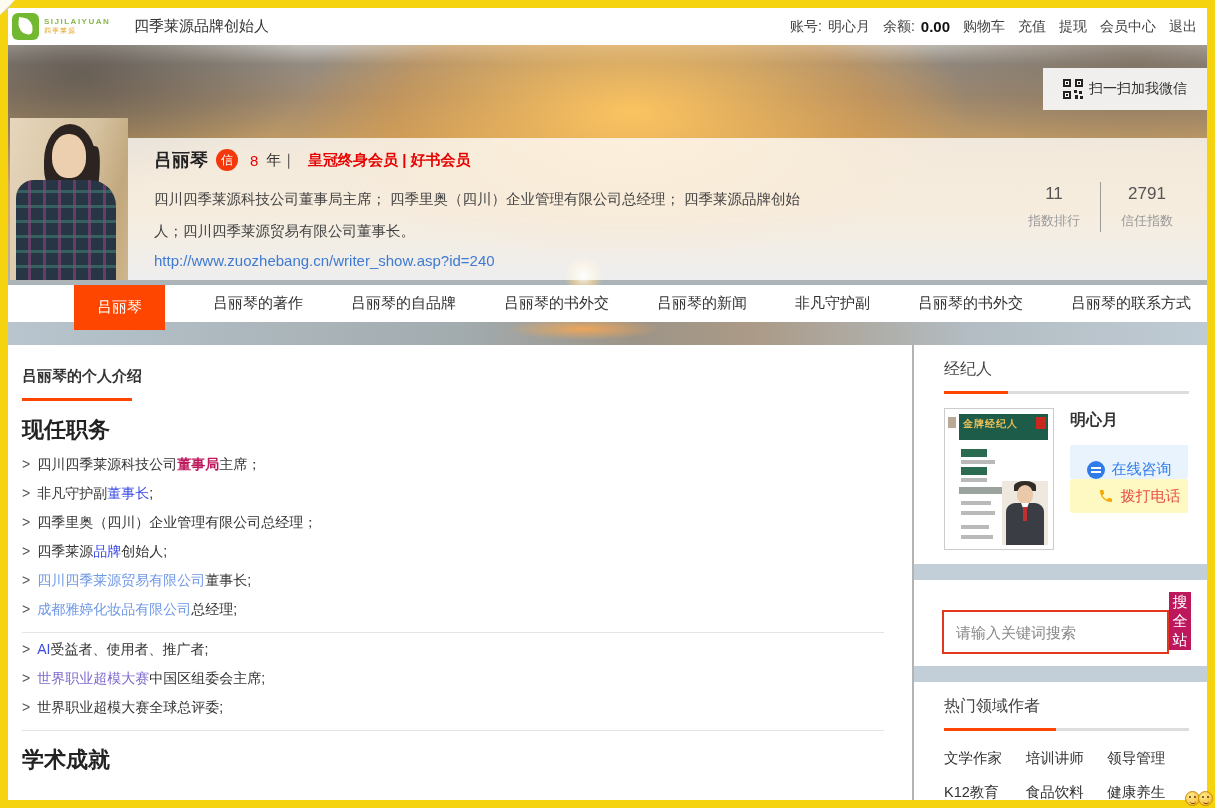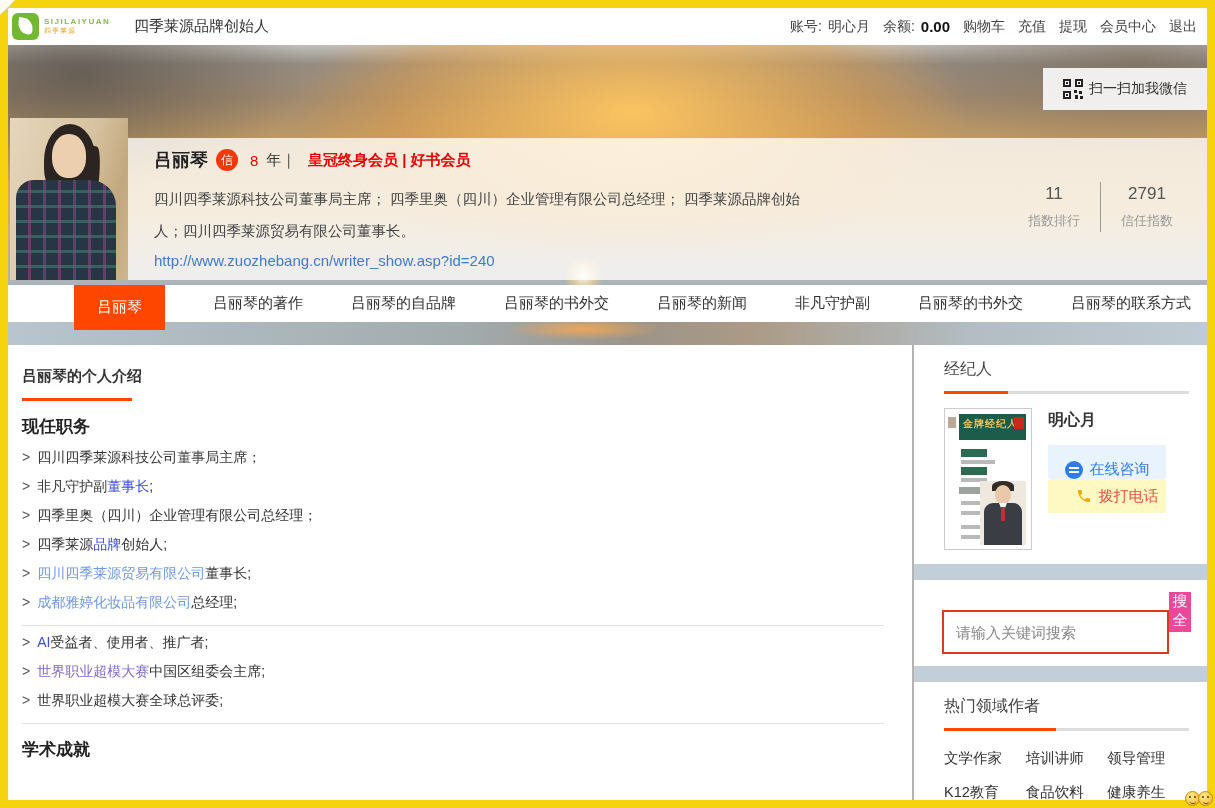--- a/index.html
+++ b/index.html
@@ -83,36 +83,36 @@
       linear-gradient(90deg,#b8c5ce 0%,#a2abae 38%,#9c9488 52%,#ab9a86 62%,#b2bcc2 80%,#bfcbd4 100%);
   }
 
   
   .content { display:flex; align-items:stretch; height:455px; background:#fff; }
   .main { width:904px; padding:22px 28px 20px 14px; background:#fff; }
   .main-heading { font-size:15px; font-weight:bold; color:#333; }
   .main-heading-bar { width:110px; height:3px; background:#ff4600; margin-top:12px; }
   .isec { padding:2px 0 8px; }
   .isec + .isec { border-top:1px solid #e4e4e4; }
-  .isec h3 { font-size:17px; color:#222; margin:12px 0 5px; }
+  .isec h3 { font-size:22px; color:#222; margin:12px 0 5px; }
   .li { font-size:14px; color:#333; line-height:29px; }
   .li .bullet { color:#555; margin-right:7px; }
   .li a { text-decoration:none; cursor:pointer; }
 
   .vdiv { width:2px; background:#b3b3b3; flex:0 0 auto; }
   .sidebar { flex:1; background:#fff; overflow:hidden; }
   .sbox { background:#fff; margin-left:14px; margin-right:2px; padding:14px 16px; }
   .sb-head { font-size:16px; color:#444; }
   .sb-line { height:3px; margin-top:11px; background:linear-gradient(90deg,#ff4600 0 64px,#ddd 64px); }
   .sb-line.wide { background:linear-gradient(90deg,#ff4600 0 112px,#ddd 112px); }
   .seagap { height:16px; background:#c2ced8; }
 
   
   .broker-body { display:flex; margin-top:14px; }
-  .poster { width:88px; height:142px; border:1px solid #ccc; background:#fff; position:relative; flex:0 0 auto; padding:14px; }
+  .poster { width:110px; height:142px; border:1px solid #ccc; background:#fff; position:relative; flex:0 0 auto; padding:14px; }
   .poster .avatar-mini { position:absolute; left:3px; top:8px; width:8px; height:11px; background:#b9a895; }
   .poster .ghead { position:absolute; left:14px; top:5px; right:5px; height:26px; background:#1d5c49;
     color:#e8c05a; font-weight:bold; font-size:10px; line-height:15px; padding:2px 0 0 4px; letter-spacing:1px; }
   .poster .gtag { position:absolute; right:7px; top:8px; width:10px; height:12px; background:#c9281e; }
   .poster .pill { position:absolute; left:16px; height:8px; width:26px; background:#2a6b52; }
   .poster .bar { position:absolute; left:16px; height:4px; background:#b9b9b9; }
   .poster .gbar { position:absolute; left:14px; height:7px; background:#9aa39e; }
   .poster .woman { position:absolute; right:5px; bottom:4px; width:46px; height:64px; background:#efe8df; overflow:hidden; }
   .poster .w-face { position:absolute; left:15px; top:4px; width:16px; height:19px; background:#e9c9a9; border-radius:50% 50% 45% 45%; }
   .poster .w-hair { position:absolute; left:12px; top:0; width:22px; height:10px; background:#332b26; border-radius:50% 50% 0 0; }
@@ -128,21 +128,21 @@
   .chat-ic { width:18px; height:18px; border-radius:50%; background:#2f7ce8; position:relative; }
   .chat-ic::before { content:""; position:absolute; left:4px; top:6px; width:10px; height:2px; background:#fff; box-shadow:0 4px 0 #fff; }
   .call { margin-top:0; background:#fef9c3; color:#e84f43;padding-left:20px; }
   .phone-ic { width:16px; height:16px; }
 
   
   .search-panel { background:#fff; margin-left:14px; margin-right:2px; padding:12px 14px; display:flex; }
   .search-input { flex:1; height:44px; border:2px solid #e1371c; outline:none; padding:0 12px;
     font-size:15px; color:#333; font-family:inherit;margin-top:18px; }
   .search-input::placeholder { color:#888; }
-  .search-btn { width:62px; height:40px; background:#ec4899; color:#fff; font-size:15px;
+  .search-btn { width:62px; height:58px; background:#be185d; color:#fff; font-size:15px;
     border:none; cursor:pointer; font-family:inherit; }
 
   
   .tags { margin-top:18px; display:grid; grid-template-columns:1fr 1fr 1fr; row-gap:15px; }
   .tag { font-size:14.5px; color:#333; cursor:pointer; white-space:nowrap; }
 
   
   .smileys { position:absolute; right:2px; bottom:2px; display:flex; z-index:70; }
   .smiley { width:15px; height:15px; border-radius:50%; border:1px solid #c98a00;
     background:radial-gradient(circle at 35% 30%,#ffe98f,#f6b52a); position:relative; margin-left:-2px; }
@@ -246,21 +246,21 @@
   </div>
   <div class="sea"></div>
 
   <div class="content">
     <div class="main">
       <div class="main-heading">吕丽琴的个人介绍</div>
       <div class="main-heading-bar"></div>
       <div id="intro-sections">
           <section class="isec">
             <h3>现任职务</h3>
-            <div class="li"><span class="bullet">&gt;</span><span>四川四季莱源科技公司</span><a style="color: #404040;">董事局</a><span>主席；</span></div>
+            <div class="li"><span class="bullet">&gt;</span><span>四川四季莱源科技公司</span><a style="color: #be185d; font-weight: bold;">董事局</a><span>主席；</span></div>
             <div class="li"><span class="bullet">&gt;</span><span>非凡守护副</span><a style="color: rgb(58, 74, 228);">董事长</a><span>;</span></div>
             <div class="li"><span class="bullet">&gt;</span><span>四季里奥（四川）企业管理有限公司总经理；</span></div>
             <div class="li"><span class="bullet">&gt;</span><span>四季莱源</span><a style="color: rgb(58, 74, 228);">品牌</a><span>创始人;</span></div>
             <div class="li"><span class="bullet">&gt;</span><a style="color: rgb(111, 152, 230);">四川四季莱源贸易有限公司</a><span>董事长;</span></div>
             <div class="li"><span class="bullet">&gt;</span><a style="color: rgb(111, 152, 230);">成都雅婷化妆品有限公司</a><span>总经理;</span></div>
           </section>
           <section class="isec">
             <div class="li"><span class="bullet">&gt;</span><a style="color: rgb(58, 74, 228);">AI</a><span>受益者、使用者、推广者;</span></div>
             <div class="li"><span class="bullet">&gt;</span><a style="color: rgb(127, 104, 204);">世界职业超模大赛</a><span>中国区组委会主席;</span></div>
             <div class="li"><span class="bullet">&gt;</span><span>世界职业超模大赛全球总评委;</span></div>

